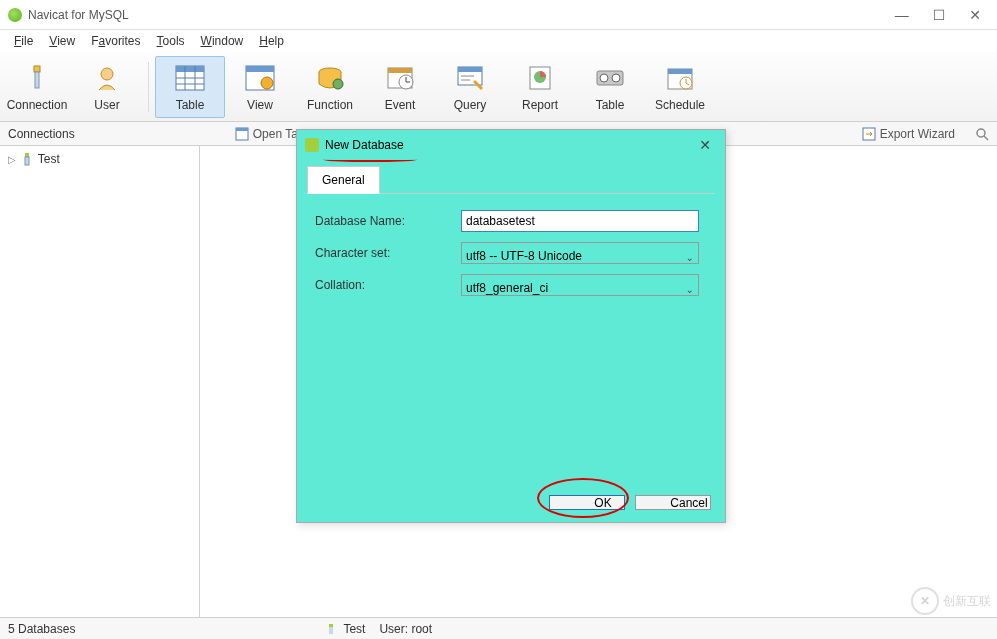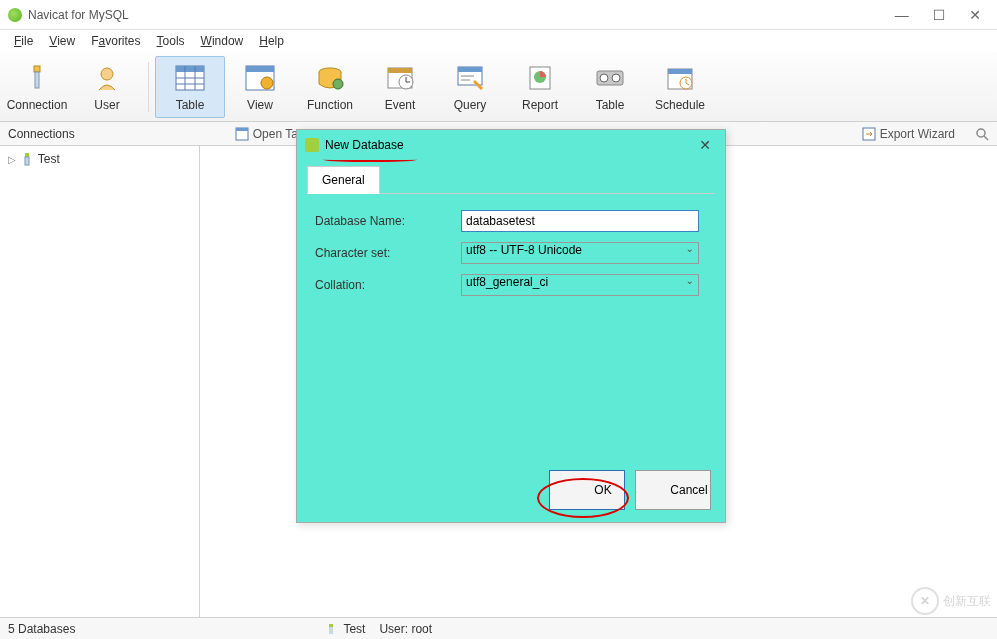--- a/index.html
+++ b/index.html
@@ -50,24 +50,24 @@
 .dialog .dlg-title .dlg-close { margin-left: auto; font-size: 14px; color: #444; cursor: pointer; padding: 0 6px; }
 .dialog .underline-annot { position: absolute; left: 26px; top: 26px; width: 94px; height: 6px; border-bottom: 2px solid #d00; border-radius: 0 0 40% 40%; }
 .dialog .dlg-body { padding: 6px 10px 10px 10px; }
 .tabrow { display: flex; border-bottom: 1px solid #ccc; }
 .tabrow .tab { padding: 6px 14px; border: 1px solid #ccc; border-bottom: 1px solid #fff; margin-bottom: -1px; background: #fff; cursor: pointer; }
 .form { padding: 16px 8px; }
 .form-row { display: flex; align-items: center; margin-bottom: 10px; }
 .form-row label { width: 146px; color: #333; }
 .form-row input, .form-row .select { width: 238px; height: 22px; border: 1px solid #999; padding: 0 4px; font-size: 12px; }
 .form-row input.active { border: 1px solid #3a84c4; outline: none; }
-.form-row .select { display: flex; align-items: flex-start; justify-content: space-between; cursor: pointer; }
+.form-row .select { display: flex; align-items: flex-end; justify-content: space-between; cursor: pointer; }
 .form-row .select .arrow { color: #555; font-size: 10px; }
 .dlg-buttons { position: absolute; bottom: 12px; right: 14px; display: flex; gap: 10px; }
-.dlg-buttons button { width: 76px; height: 40px; border: 1px solid #999; background: #f4f4f4; cursor: pointer; padding-left: 32px; }
+.dlg-buttons button { width: 76px; height: 15px; border: 1px solid #999; background: #f4f4f4; cursor: pointer; padding-left: 32px; }
 .dlg-buttons button.primary { border: 1px solid #2a6fb0; }
 .ok-annot { position: absolute; bottom: 4px; right: 96px; width: 92px; height: 40px; border: 2px solid #d00; border-radius: 50%; pointer-events: none; }
 
 
 svg { display: block; }
 
 
 .watermark { position: absolute; right: 6px; bottom: 24px; opacity: 0.25; display:flex; align-items:center; gap:4px; color:#555; font-size:14px;}
 .watermark .wm-circle { width:28px; height:28px; border:2px solid #888; border-radius:50%; display:flex; align-items:center; justify-content:center; font-weight:bold; }
 </style>

